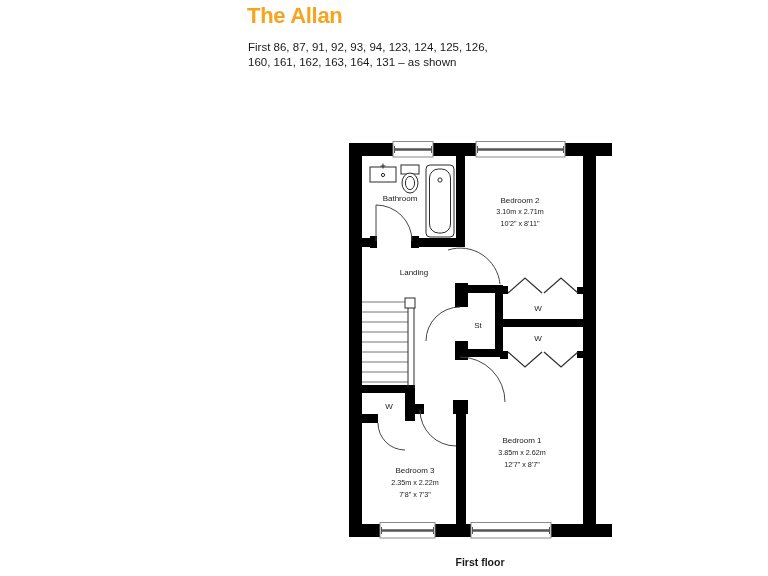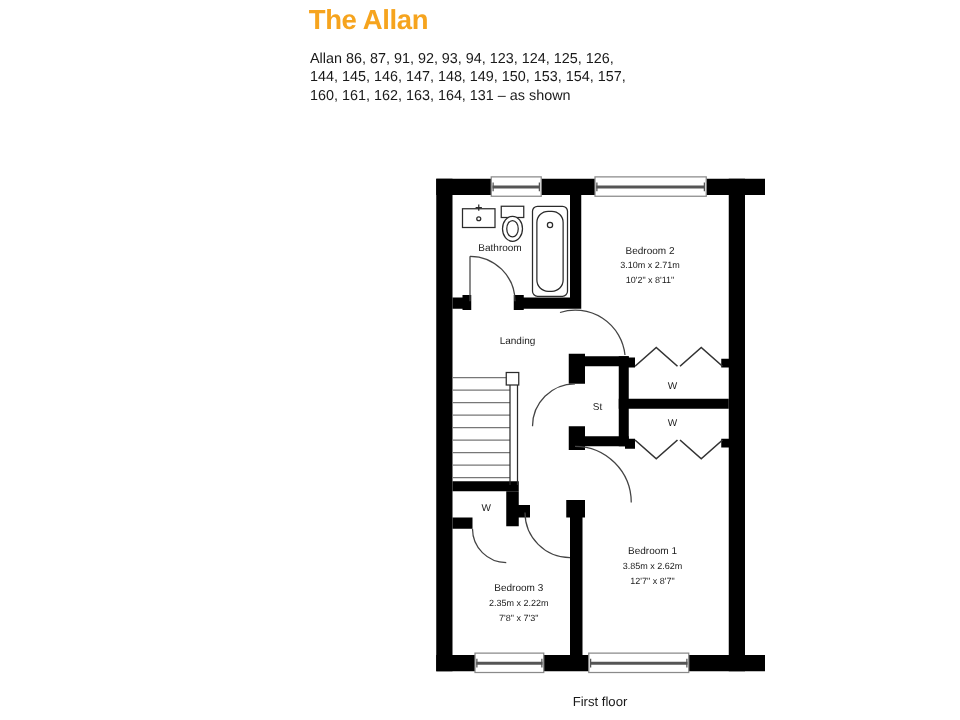--- a/index.html
+++ b/index.html
@@ -10,21 +10,21 @@
   .title {
     position:absolute; left:199px; top:3px;
     font-size:22px; font-weight:bold; color:#F6A41E; letter-spacing:-0.3px;
   }
   .plots {
     position:absolute; left:200px; top:40px;
     font-size:11.5px; line-height:15px; color:#1a1a1a;
   }
   .floor-label {
     position:absolute; left:296px; top:556px; width:272px; text-align:center;
-    font-size:10.5px; color:#1a1a1a;
+    font-size:10.5px; color:#1a1a1a;font-weight:bold;
   }
   svg.plan { position:absolute; left:296px; top:138px; }
   .wall { fill:#000000; stroke:none; }
   .winbox { fill:#ffffff; stroke:#8a8a8a; stroke-width:1; }
   .winline { stroke:#555555; stroke-width:2.4; }
   .wintick { stroke:#555555; stroke-width:1; }
   .thin { stroke:#2b2b2b; stroke-width:1; fill:none; }
   .fixture { stroke:#2b2b2b; stroke-width:1; fill:#ffffff; }
   .tread { stroke:#777777; stroke-width:1; }
   .arc { stroke:#444444; stroke-width:1; fill:none; }
@@ -33,22 +33,21 @@
   text.dim  { font-family:"Liberation Sans", sans-serif; font-size:7.2px; fill:#1a1a1a; text-anchor:middle; }
 </style>
 </head>
 <body>
 
 <div id="canvas">
 
   <div class="title">The Allan</div>
 
   <div class="plots">
-    <div>Allan 86, 87, 91, 92, 93, 94, 123, 124, 125, 126,</div>
-    <div>144, 145, 146, 147, 148, 149, 150, 153, 154, 157,</div>
+    <div>First 86, 87, 91, 92, 93, 94, 123, 124, 125, 126,</div>
     <div>160, 161, 162, 163, 164, 131 – as shown</div>
   </div>
 
   <svg class="plan" width="272" height="408" viewBox="296 138 272 408">
 
     <g>
       <rect class="wall" x="301" y="143" width="263" height="13"></rect>
       <rect class="wall" x="301" y="524" width="263" height="13"></rect>
       <rect class="wall" x="301" y="143" width="13" height="394"></rect>
       <rect class="wall" x="535" y="143" width="13" height="394"></rect>

